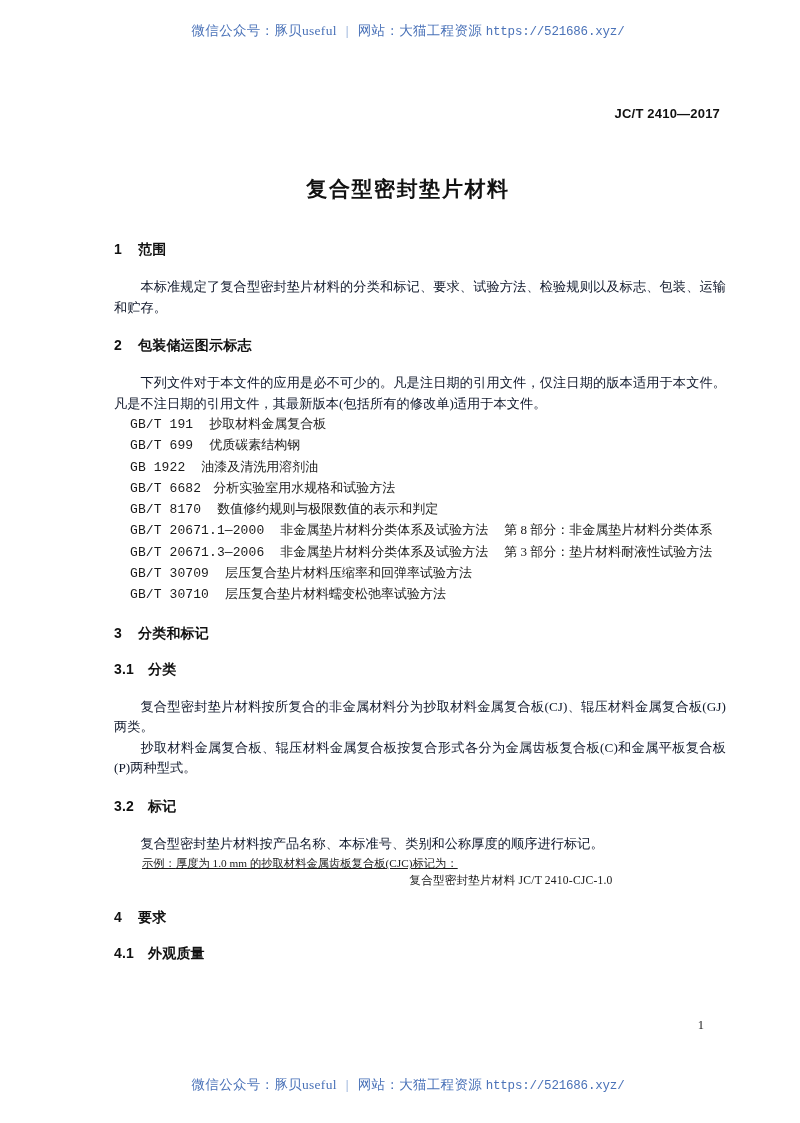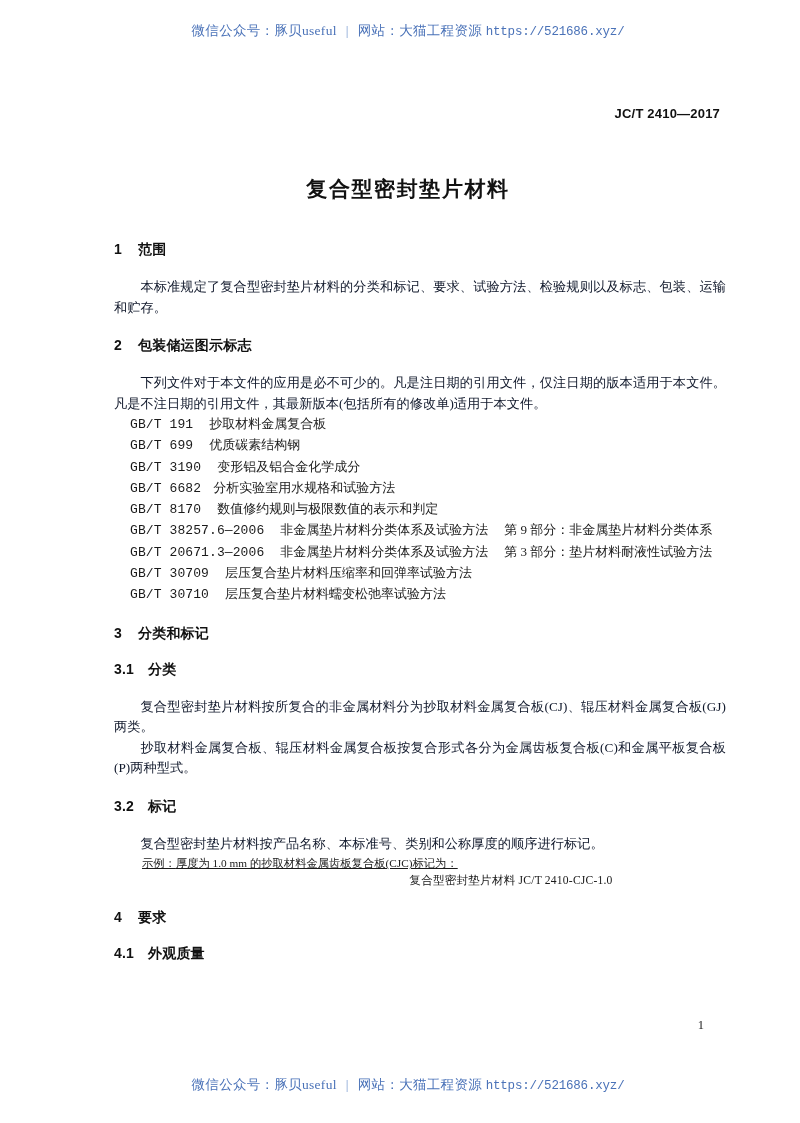--- a/index.html
+++ b/index.html
@@ -179,24 +179,24 @@
 
     <div class="sp-before-head"></div>
 
     <h2 class="sec"><span class="num">2</span><span>包装储运图示标志</span></h2>
     <div class="sp-after-head"></div>
     <p class="body indent">下列文件对于本文件的应用是必不可少的。凡是注日期的引用文件，仅注日期的版本适用于本文件。凡是不注日期的引用文件，其最新版本(包括所有的修改单)适用于本文件。</p>
 
     <ul class="reflist">
       <li><span class="code">GB/T  191</span><span class="gap-wide"></span><span>抄取材料金属复合板</span></li>
       <li><span class="code">GB/T  699</span><span class="gap-wide"></span><span>优质碳素结构钢</span></li>
-      <li><span class="code">GB/T  3190</span><span class="gap-wide"></span><span>变形铝及铝合金化学成分</span></li>
+      <li><span class="code">GB  1922</span><span class="gap-wide"></span><span>油漆及清洗用溶剂油</span></li>
       <li><span class="code">GB/T  6682</span><span class="gap"></span><span>分析实验室用水规格和试验方法</span></li>
       <li><span class="code">GB/T  8170</span><span class="gap-wide"></span><span>数值修约规则与极限数值的表示和判定</span></li>
-      <li><span class="code">GB/T 38257.6—2006</span><span class="gap-wide"></span><span>非金属垫片材料分类体系及试验方法</span><span class="gap-wide"></span><span>第 9 部分：非金属垫片材料分类体系</span></li>
+      <li><span class="code">GB/T 20671.1—2000</span><span class="gap-wide"></span><span>非金属垫片材料分类体系及试验方法</span><span class="gap-wide"></span><span>第 8 部分：非金属垫片材料分类体系</span></li>
       <li><span class="code">GB/T 20671.3—2006</span><span class="gap-wide"></span><span>非金属垫片材料分类体系及试验方法</span><span class="gap-wide"></span><span>第 3 部分：垫片材料耐液性试验方法</span></li>
       <li><span class="code">GB/T  30709</span><span class="gap-wide"></span><span>层压复合垫片材料压缩率和回弹率试验方法</span></li>
       <li><span class="code">GB/T  30710</span><span class="gap-wide"></span><span>层压复合垫片材料蠕变松弛率试验方法</span></li>
     </ul>
 
     <div class="sp-before-head"></div>
 
     <h2 class="sec"><span class="num">3</span><span>分类和标记</span></h2>
     <div class="sp-after-head"></div>
 

